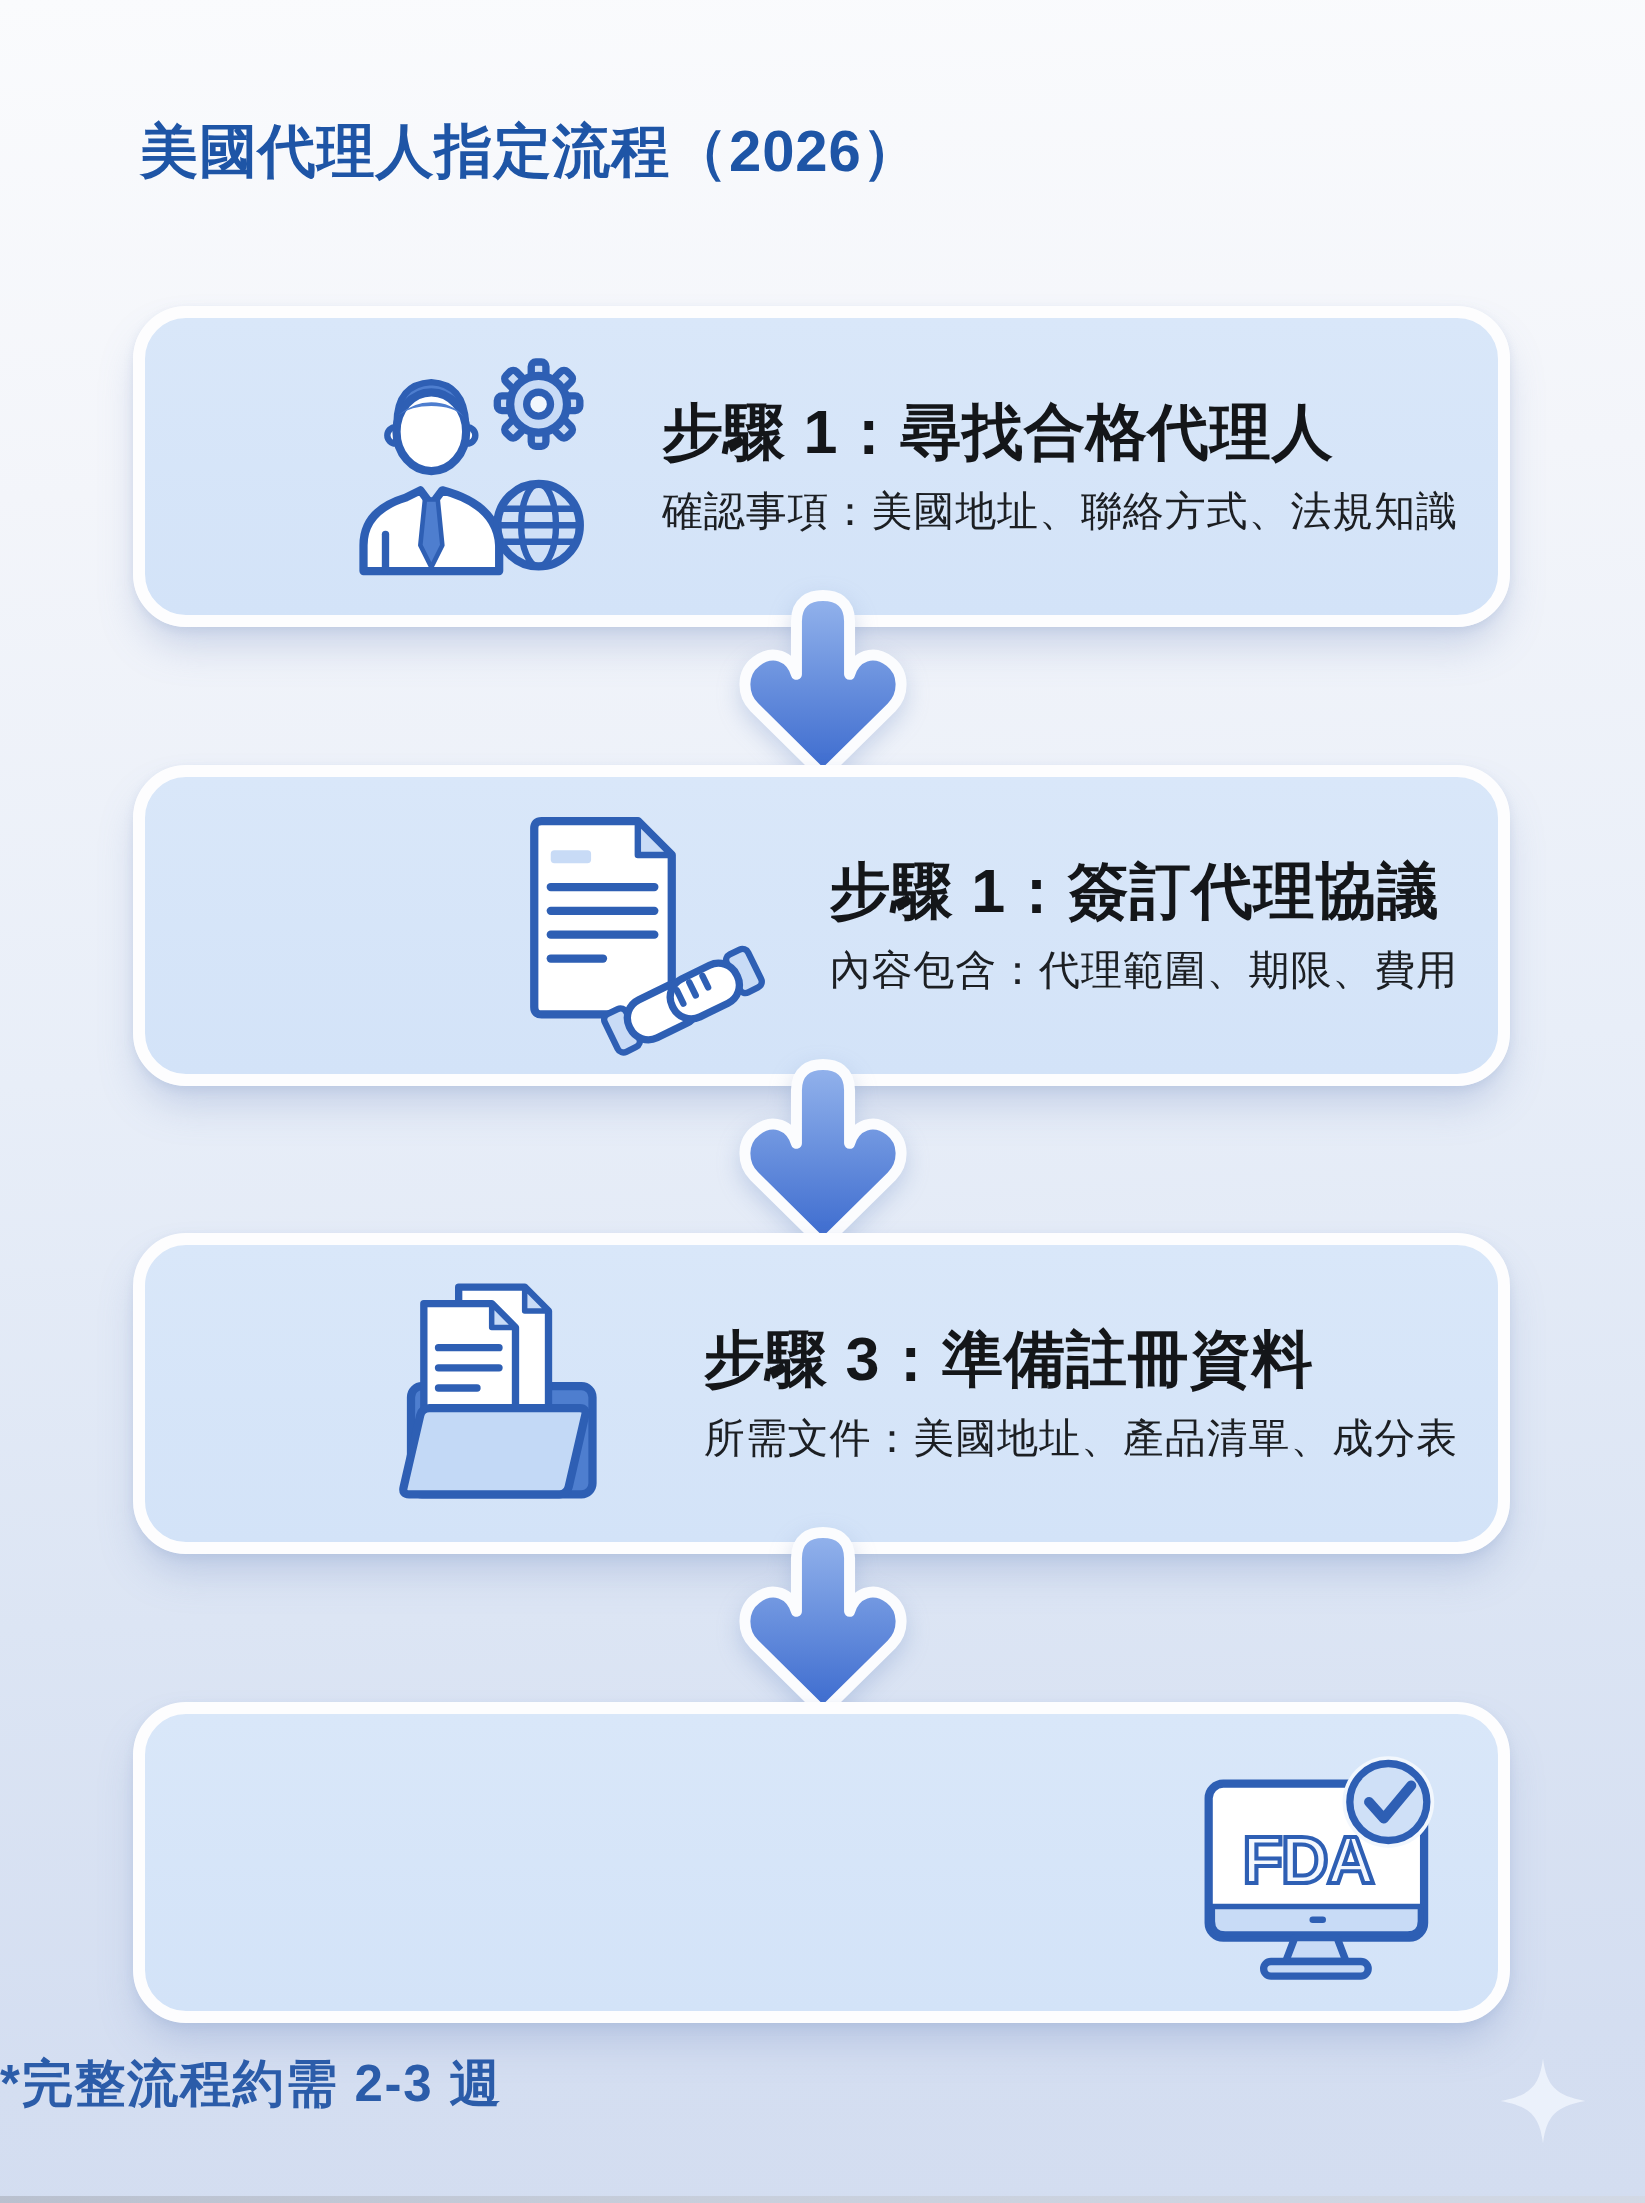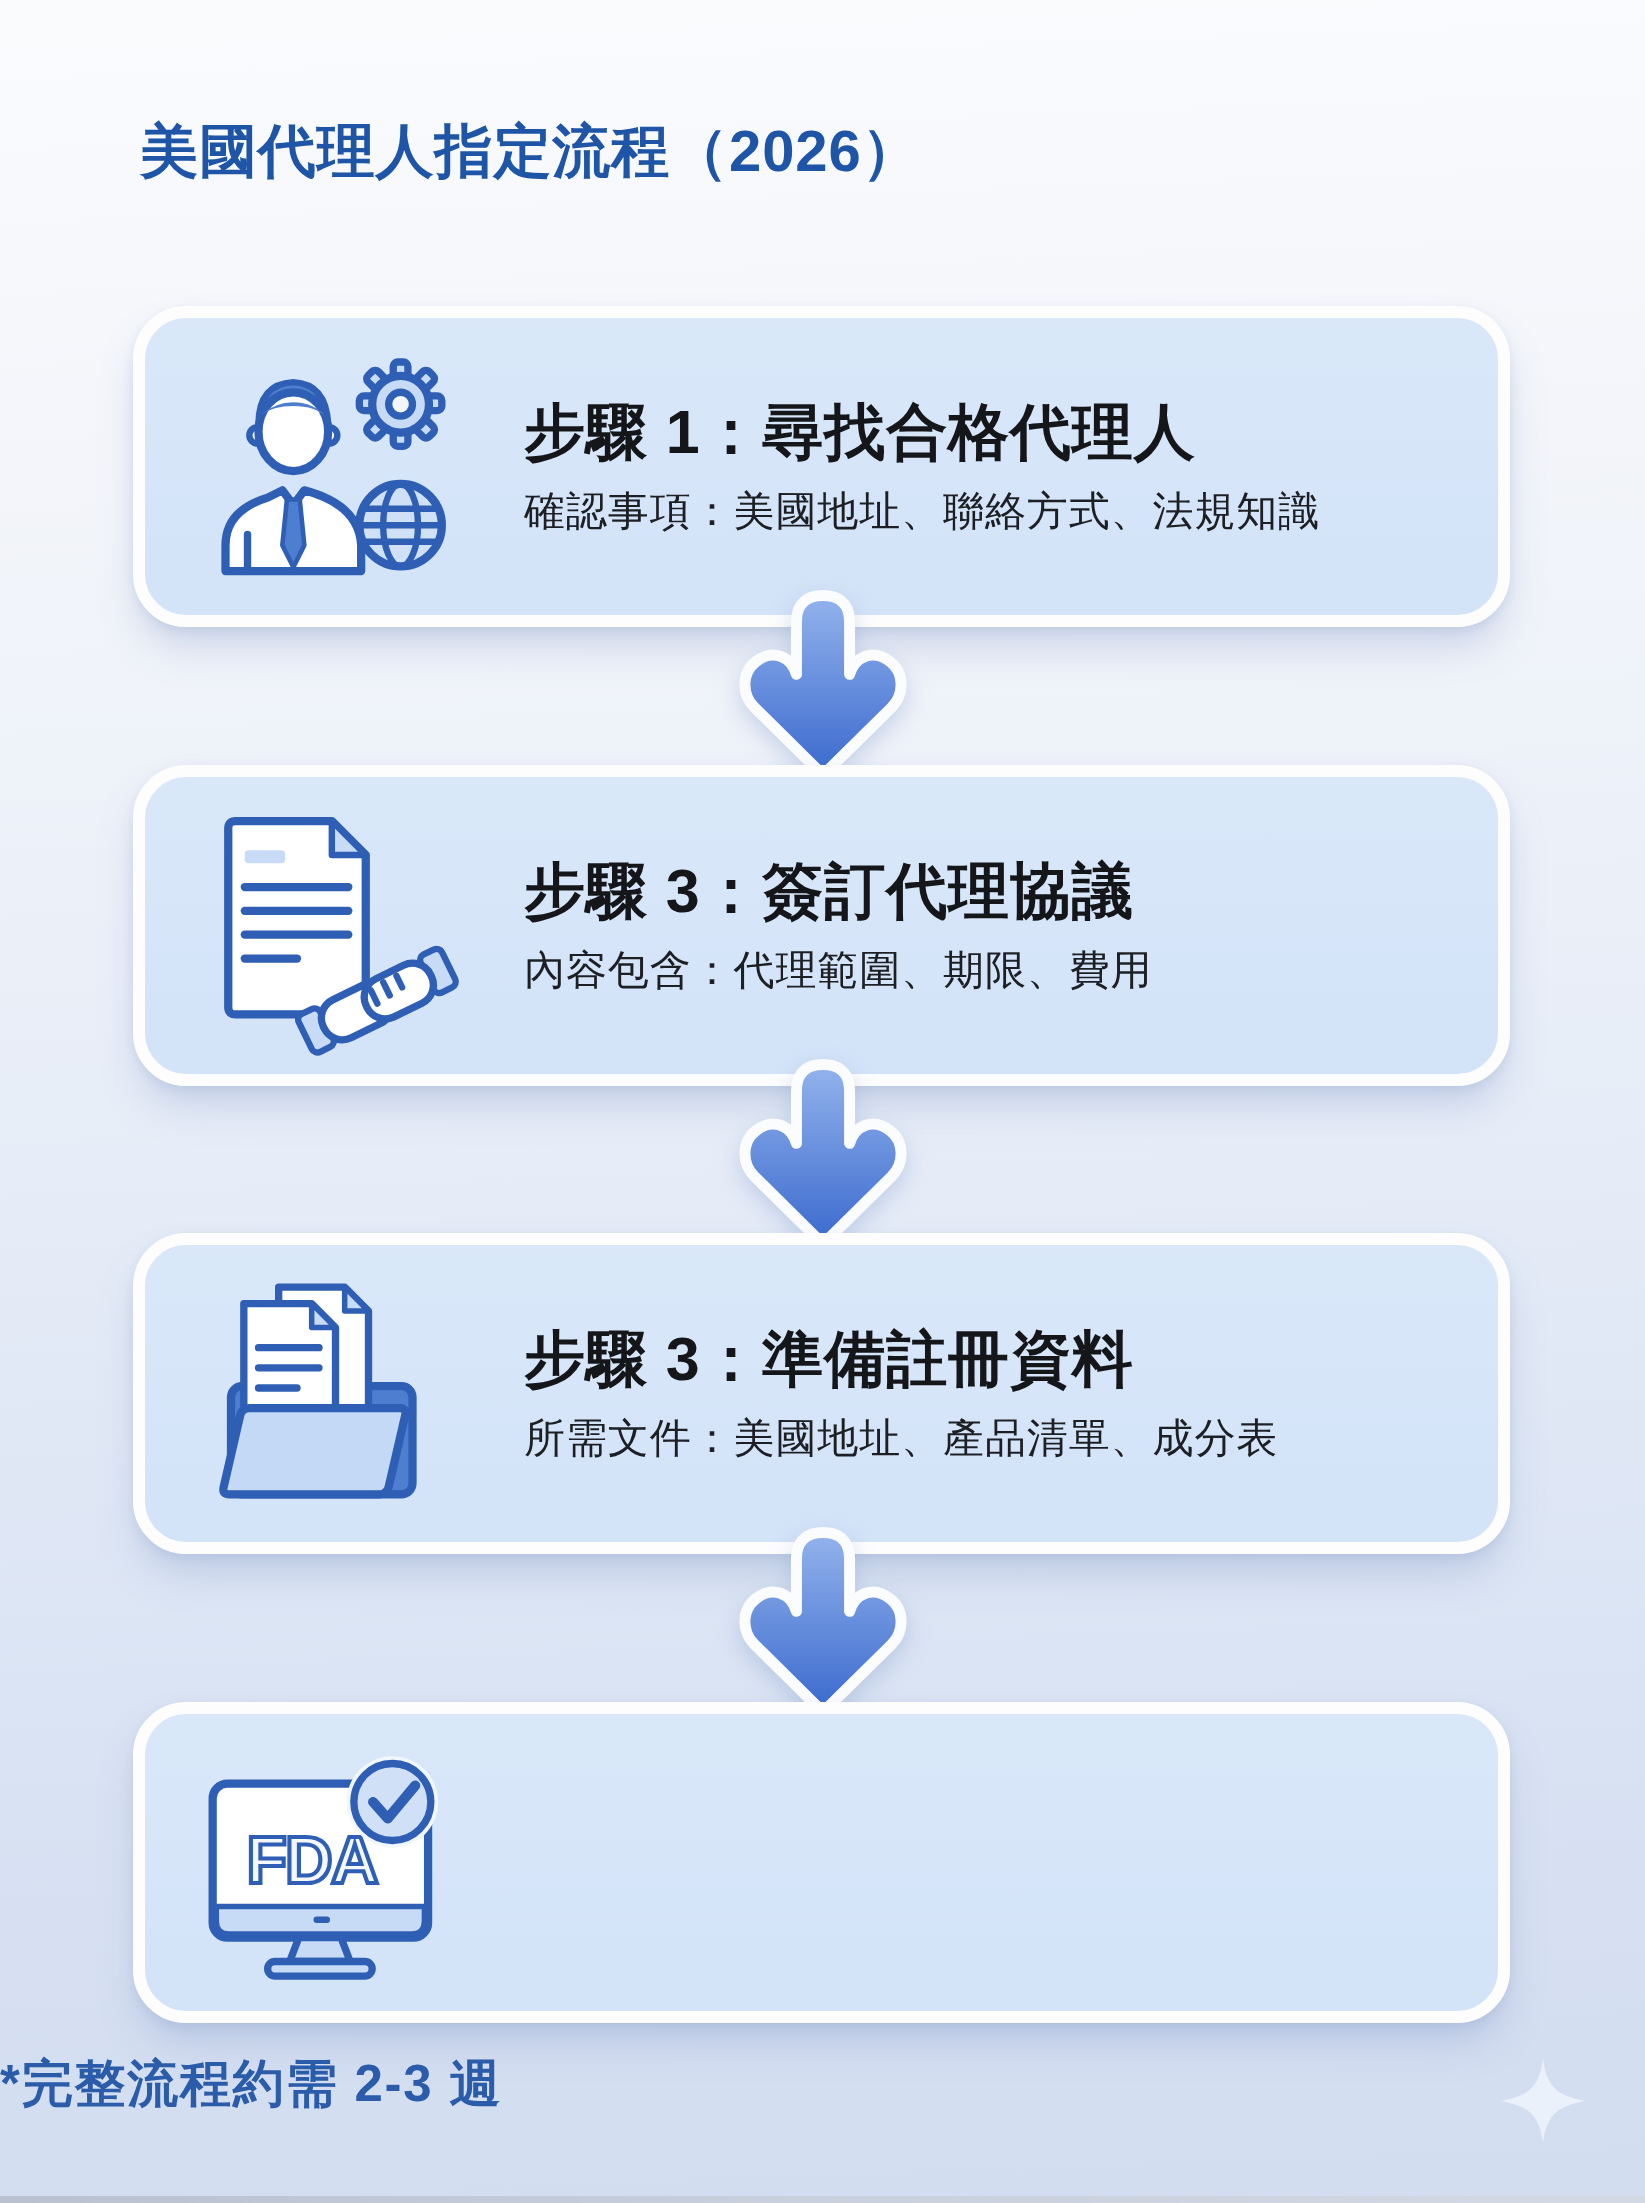--- a/index.html
+++ b/index.html
@@ -16,20 +16,21 @@
     color:#1e55a6;letter-spacing:0.9px;white-space:nowrap;
   }
   .card{
     position:absolute;left:133px;width:1377px;height:321px;
     box-sizing:border-box;
     background:linear-gradient(180deg,#d9e7f9 0%,#d3e3f8 100%);
     border:12px solid #fdfdfe;border-radius:53px;
     box-shadow:0 24px 39px -7.3px rgba(122,148,196,.34), 0 3.7px 9.2px rgba(140,160,200,.18);
     display:flex;align-items:center;
     padding:0 40px 0 42px;
+    justify-content:flex-end;
   }
   .card-1{top:306px}.card-2{top:765px}.card-3{top:1233px}.card-4{top:1702px}
   .icon-box{
     width:275px;height:231px;flex-shrink:0;
     display:flex;align-items:center;justify-content:center;
   }
   .icon-box svg{overflow:visible;}
   .card-text{margin-left:62px;display:flex;flex-direction:column;}
   .step-title{
     font-size:61px;font-weight:bold;color:#141619;
@@ -131,21 +132,21 @@
           <rect x="268" y="186" width="26" height="46" rx="7" fill="#c8dbf6" stroke="#2e5fb4" stroke-width="7" stroke-linejoin="round"></rect>
           <rect x="142" y="187" width="80" height="46" rx="22" fill="#ffffff" stroke="#2e5fb4" stroke-width="8" stroke-linejoin="round"></rect>
           <rect x="194" y="187" width="78" height="46" rx="22" fill="#ffffff" stroke="#2e5fb4" stroke-width="8" stroke-linejoin="round"></rect>
           <line x1="206" y1="196" x2="206" y2="212" stroke="#2e5fb4" stroke-width="7" stroke-linecap="round"></line>
           <line x1="222" y1="194" x2="222" y2="210" stroke="#2e5fb4" stroke-width="7" stroke-linecap="round"></line>
           <line x1="238" y1="194" x2="238" y2="208" stroke="#2e5fb4" stroke-width="7" stroke-linecap="round"></line>
         </g>
       </svg>
     </div>
     <div class="card-text">
-      <div class="step-title">步驟 3：簽訂代理協議</div>
+      <div class="step-title">步驟 1：簽訂代理協議</div>
       <div class="step-subtitle">內容包含：代理範圍、期限、費用</div>
     </div>
   </div>
 
   <svg class="arrow arrow-2" viewBox="0 0 190 215" fill="none">
     <defs>
         <linearGradient id="agrad2" x1="0" y1="0" x2="0" y2="1">
       <stop offset="0" stop-color="#93b3ec"></stop>
           <stop offset="1" stop-color="#3b6ace"></stop>
     </linearGradient>

